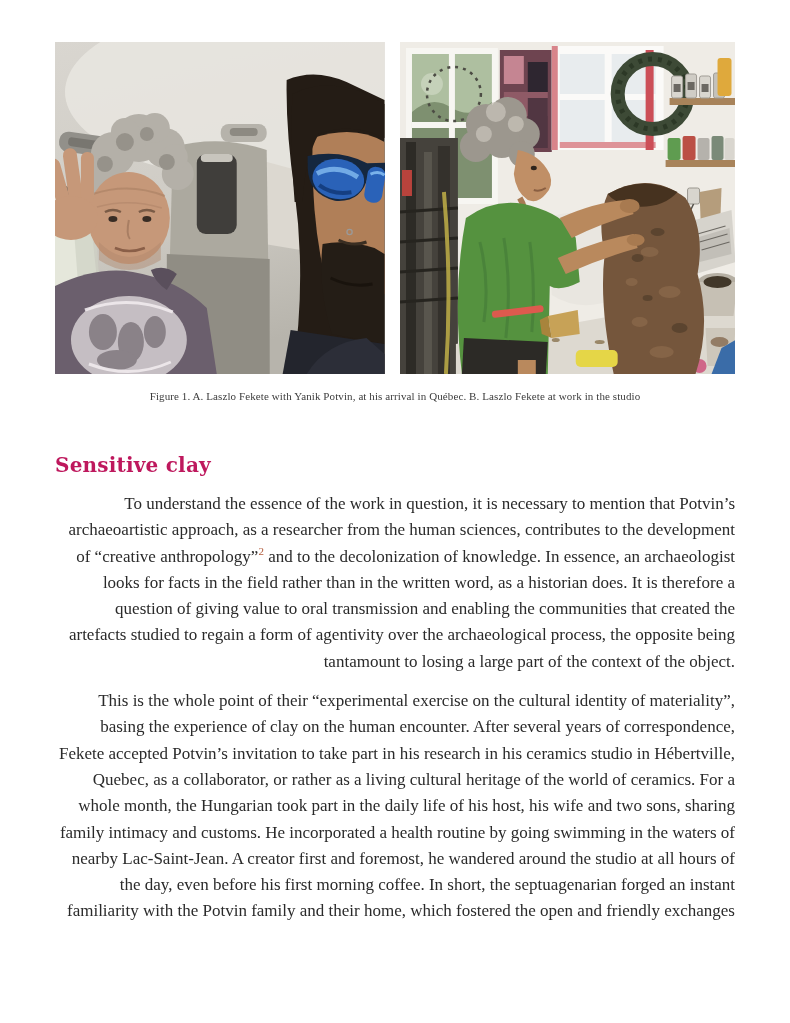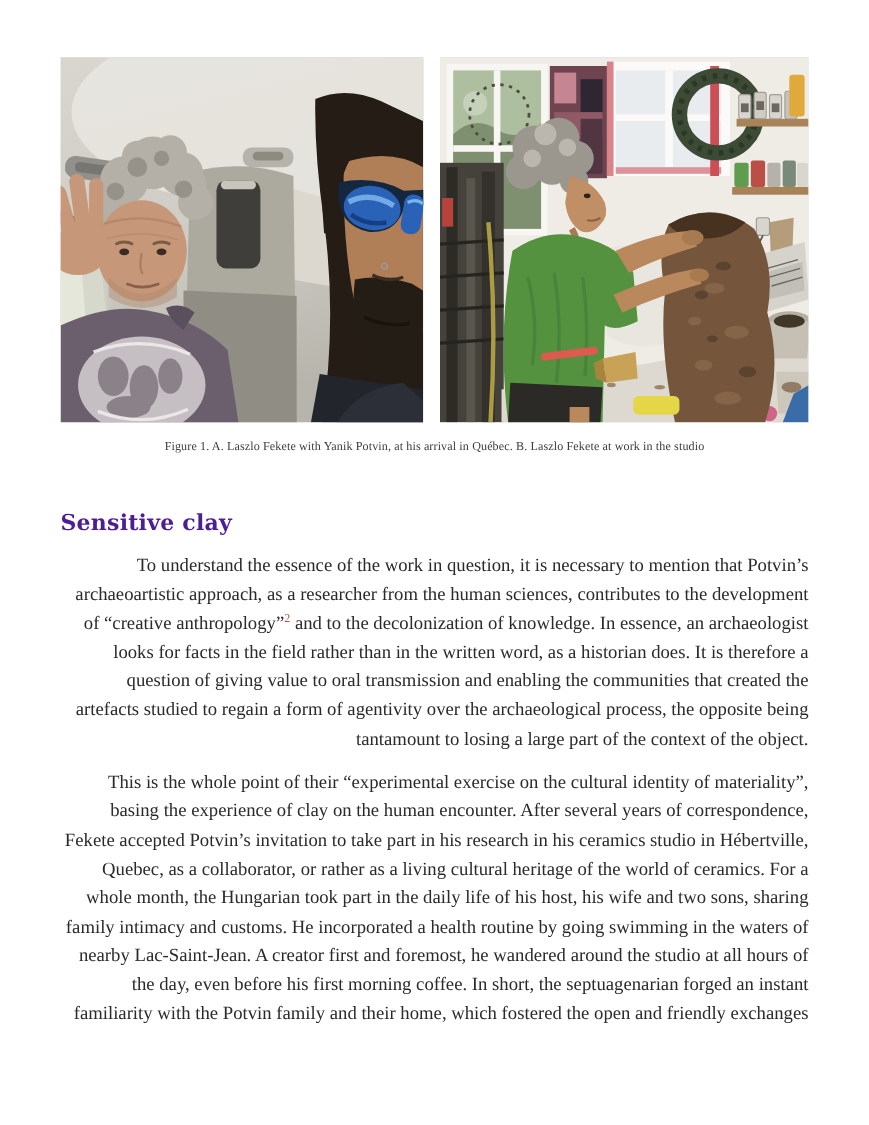--- a/index.html
+++ b/index.html
@@ -1,35 +1,35 @@
 <!DOCTYPE html>
 <html><head>
 <meta charset="utf-8">
 <style>
   html,body{margin:0;padding:0;}
   body{
     width:790px;height:1023px;background:#ffffff;
     font-family:"Liberation Serif", serif;
     color:#2a2a2a; overflow:hidden;
   }
-  .content{width:680px;margin:14px auto;padding-top:38px;}
+  .content{width:680px;margin:4px auto;padding-top:38px;}
   .photos{display:flex;gap:15px;height:332px;}
   .photo{height:332px;overflow:hidden;background:#ddd;}
   .photo svg{display:block;width:100%;height:100%;}
   .photo-a{width:330px;}
   .photo-b{width:336px;}
   figure{margin:0;}
   figcaption{
     margin-top:16px;text-align:center;
     font-size:11px;color:#3c3c3c;letter-spacing:.1px;
   }
   h2.section-heading{
     margin:51px 0 0 0;
     font-family:"DejaVu Serif", serif;
-    font-size:20px;font-weight:bold;color:#4c1d95;
+    font-size:20px;font-weight:bold;color:#be185d;
     letter-spacing:.2px;
   }
   p.body-para{
     margin:14px 0 0 0;
     font-size:17px;line-height:26.3px;color:#2a2a2a;
     text-align:right;
   }
   p.body-para + p.body-para{margin-top:13px;}
   sup.fnref{
     font-size:11px;line-height:0;vertical-align:super;

